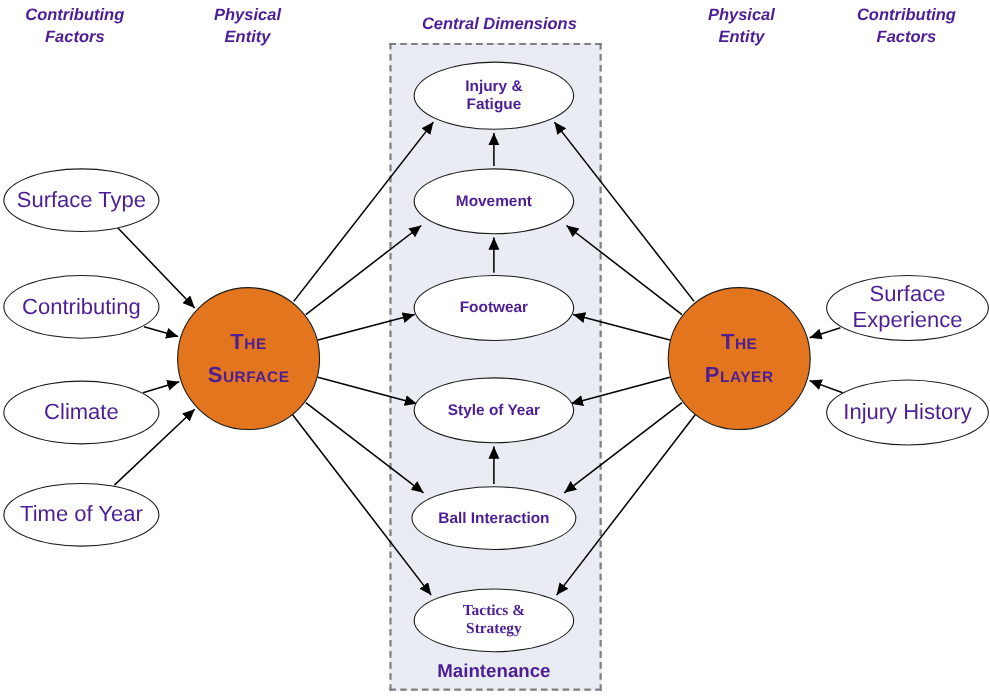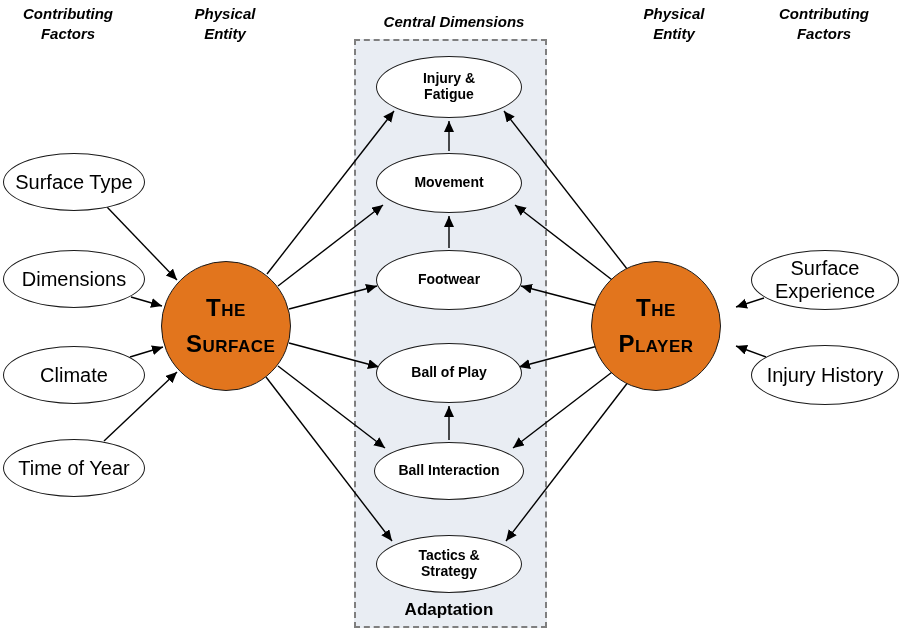--- a/index.html
+++ b/index.html
@@ -1,18 +1,18 @@
 <!DOCTYPE html>
 <html style="--entity-fill: #E2751D; --panel-fill: #E9EDF3; --panel-border: #7F7F7F; --node-fill: #FFFFFF; --arrow: #000000;"><head>
 <meta charset="utf-8">
 <style>
   html,body{margin:0;padding:0;background:#fff;}
   .stage{
     position:relative;width:900px;height:636px;background:#ffffff;
-    font-family:"Liberation Sans", sans-serif;color:#000000;overflow:hidden;
+    font-family:"Liberation Sans", sans-serif;color:#4c1d95;overflow:hidden;
   }
   .hdr{
     position:absolute;font-weight:bold;font-style:italic;font-size:15px;
     line-height:1.3;text-align:center;
   }
   .panel{
     position:absolute;left:354px;top:39px;width:193px;height:589px;
     background:var(--panel-fill,#E9EDF3);
     border:2px dashed var(--panel-border,#7F7F7F);
     box-sizing:border-box;z-index:0;
@@ -26,21 +26,21 @@
   .ellipse{
     background:var(--node-fill,#fff);
     border:1.5px solid #1a1a1a;border-radius:50%;
   }
   .factor{font-size:20px;line-height:1.15;}
   .dim{font-size:14px;font-weight:bold;line-height:1.12;}
   .circle{
     background:var(--entity-fill,#E2751D);
     border:1.6px solid #1a1a1a;border-radius:50%;
     width:130px;height:130px;
-    font-weight:bold;font-size:24px;line-height:1.5;
+    font-weight:bold;font-size:20px;line-height:1.5;
     font-variant:small-caps;letter-spacing:0.5px;
   }
   .panel-footer{
     position:absolute;left:376px;top:600px;width:146px;z-index:2;
     text-align:center;font-weight:bold;font-size:17px;
   }
   .w92{max-width:92px;display:inline-block;}
   .w100{max-width:100px;display:inline-block;}
   .w80{max-width:80px;display:inline-block;}
 </style>
@@ -88,57 +88,57 @@
 
     <line x1="449" y1="151" x2="449" y2="121" marker-end="url(#ah)"></line>
     <line x1="449" y1="248" x2="449" y2="216" marker-end="url(#ah)"></line>
     <line x1="449" y1="440" x2="449" y2="406" marker-end="url(#ah)"></line>
   </svg>
 
   <div class="node ellipse factor" style="left:3px;top:153px;width:142px;height:58px;">
     <span>Surface Type</span>
   </div>
   <div class="node ellipse factor" style="left:3px;top:250px;width:142px;height:58px;">
-    <span>Dimensions</span>
+    <span>Contributing</span>
   </div>
   <div class="node ellipse factor" style="left:3px;top:346px;width:142px;height:58px;">
     <span>Climate</span>
   </div>
   <div class="node ellipse factor" style="left:3px;top:439px;width:142px;height:58px;">
     <span>Time of Year</span>
   </div>
 
   <div class="node circle" style="left:161px;top:261px;">
     <span class="w80">The Surface</span>
   </div>
-  <div class="node circle" style="left:591px;top:261px;justify-content:center;">
+  <div class="node circle" style="left:607px;top:261px;justify-content:center;">
     <span class="w80">The Player</span>
   </div>
 
   <div class="node ellipse dim" style="left:376px;top:56px;width:146px;height:62px;">
     <span class="w92">Injury &amp; Fatigue</span>
   </div>
   <div class="node ellipse dim" style="left:376px;top:153px;width:146px;height:60px;">
     <span>Movement</span>
   </div>
   <div class="node ellipse dim" style="left:376px;top:250px;width:146px;height:60px;">
     <span>Footwear</span>
   </div>
   <div class="node ellipse dim" style="left:376px;top:343px;width:146px;height:60px;">
-    <span>Ball of Play</span>
+    <span>Style of Year</span>
   </div>
   <div class="node ellipse dim" style="left:374px;top:442px;width:150px;height:58px;">
     <span>Ball Interaction</span>
   </div>
-  <div class="node ellipse dim" style="left:376px;top:535px;width:146px;height:58px;">
+  <div class="node ellipse dim" style="left:376px;top:535px;width:146px;height:58px;font-family:Liberation Serif, serif;">
     <span class="w92">Tactics &amp; Strategy</span>
   </div>
 
   <div class="node ellipse factor" style="left:751px;top:345px;width:148px;height:60px;">
     <span>Injury History</span>
   </div>
   <div class="node ellipse factor" style="left:751px;top:250px;width:148px;height:60px;">
     <span class="w100">Surface Experience</span>
   </div>
 
-  <div class="panel-footer">Adaptation</div>
+  <div class="panel-footer">Maintenance</div>
 
 </div>
 
 </body></html>

